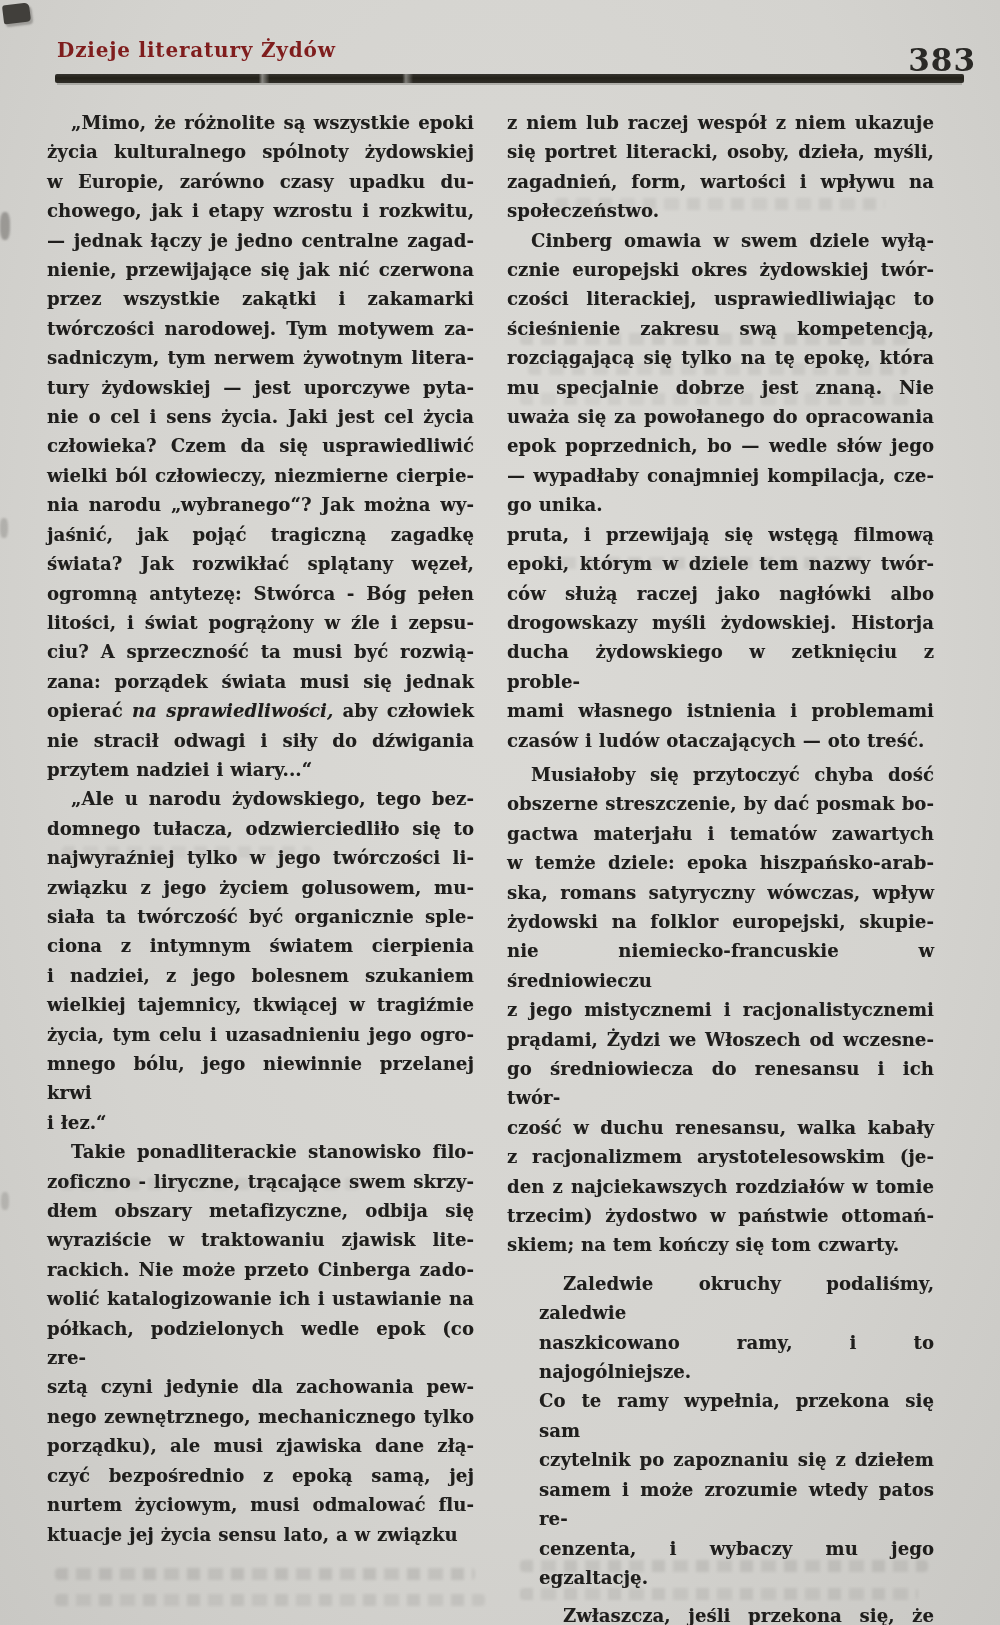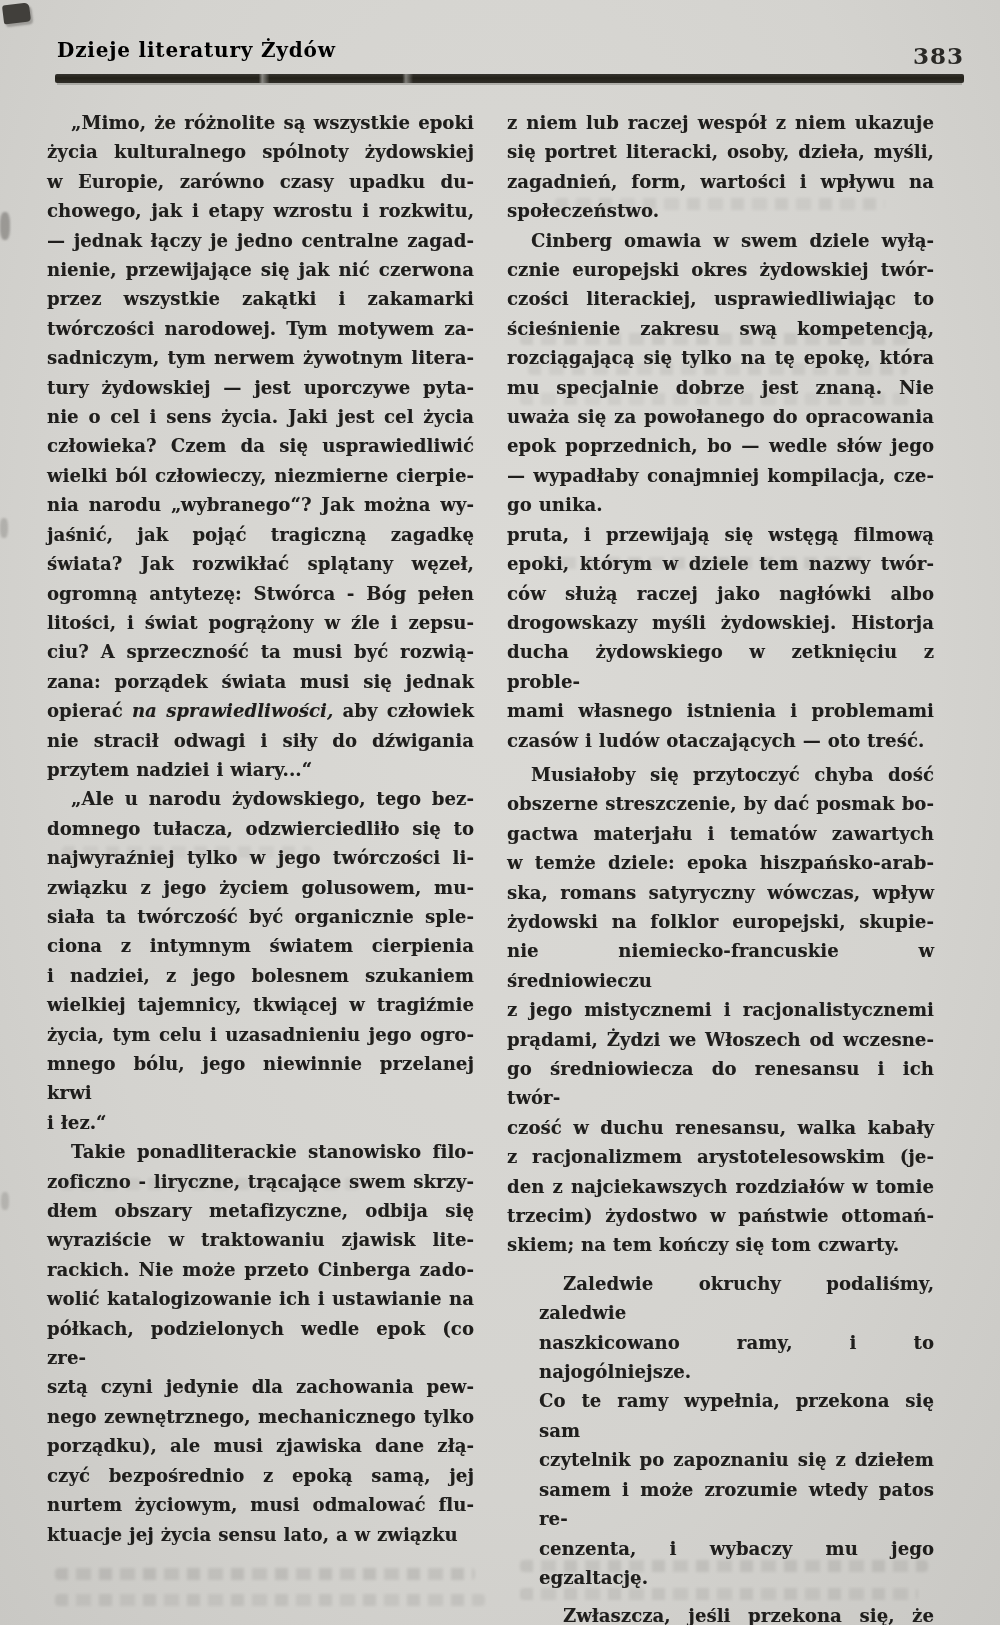--- a/index.html
+++ b/index.html
@@ -10,25 +10,25 @@
     background-image: radial-gradient(ellipse at 50% 38%, #dbdad6 0%, #d4d3cf 62%, #c9c8c4 100%);
     font-family:"DejaVu Serif", serif;
     color:#1f1e1c;
   }
   .page { position:absolute; inset:0; }
 
   
   .running-title {
     position:absolute; left:57px; top:38px;
     font-size:20px; font-weight:bold; letter-spacing:0.8px;
-    color:#000000;
+    color:#7f1d1d;
   }
   .page-number {
-    position:absolute; right:36px; top:42px;
-    font-size:23px; font-weight:bold; color:#2a2926;
+    position:absolute; right:24px; top:42px;
+    font-size:31px; font-weight:bold; color:#2a2926;
     letter-spacing:1px;
   }
   .header-rule {
     position:absolute; left:55px; right:36px; top:74px; height:9px;
     background:
       linear-gradient(90deg,
         rgba(214,213,209,0) 0%, rgba(214,213,209,0) 22.4%,
         rgba(214,213,209,0.55) 22.8%, rgba(214,213,209,0) 23.6%,
         rgba(214,213,209,0) 38.2%, rgba(214,213,209,0.5) 38.6%,
         rgba(214,213,209,0) 39.4%, rgba(214,213,209,0) 100%),

